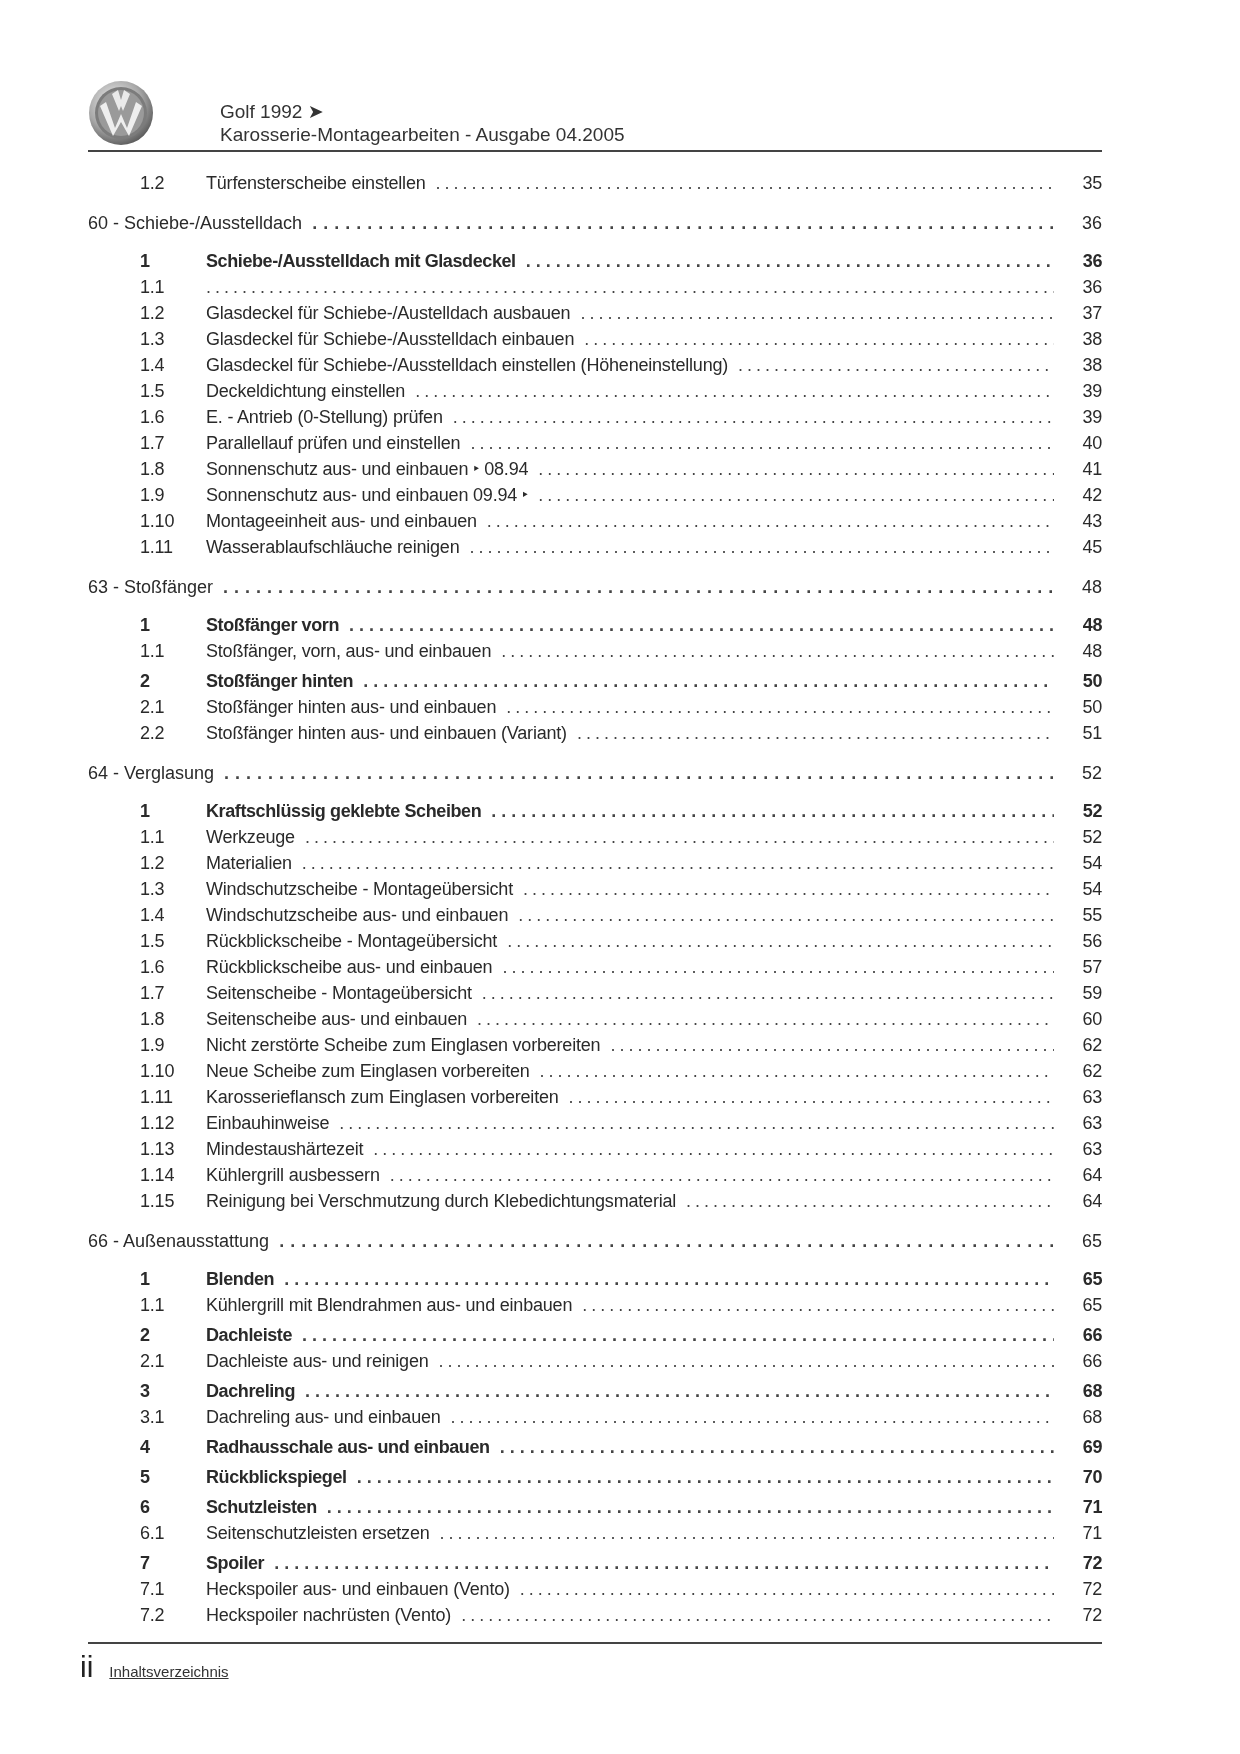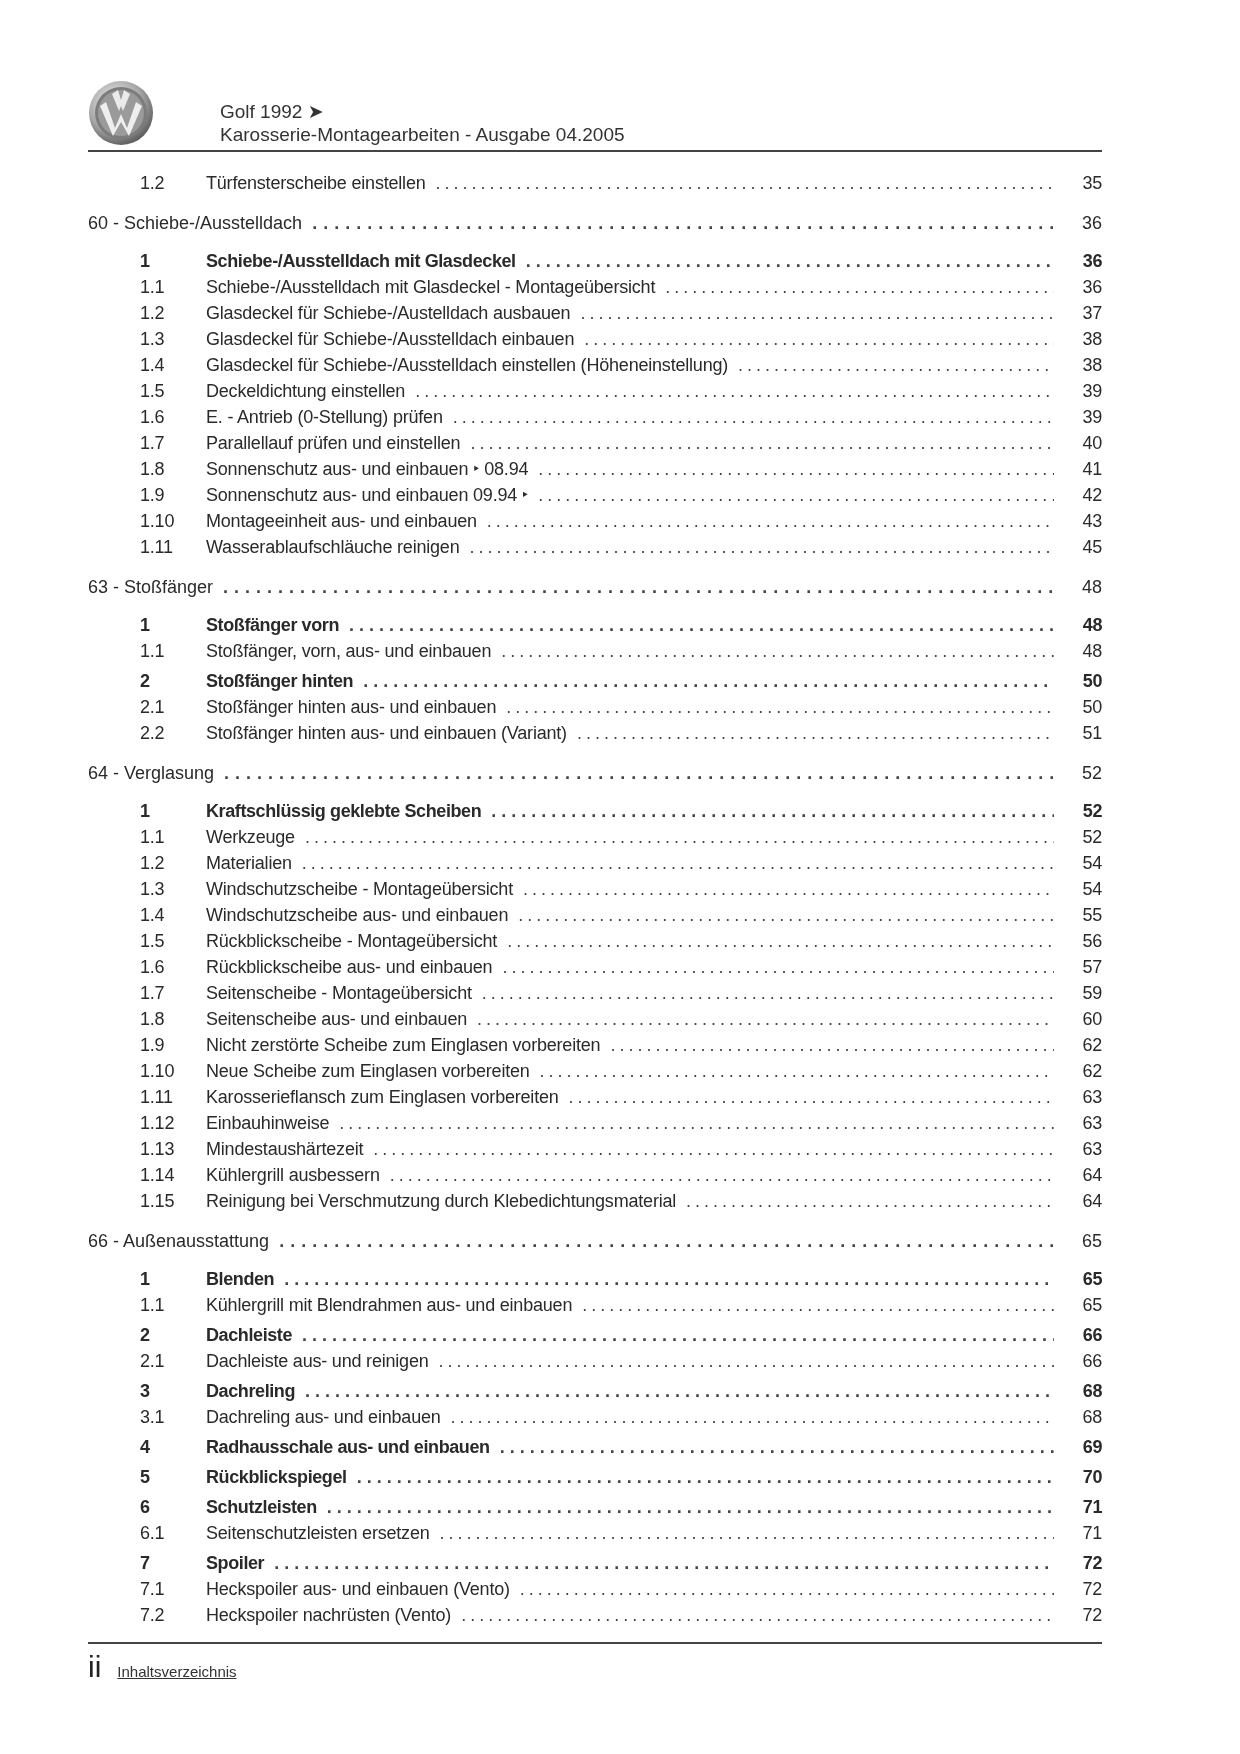--- a/index.html
+++ b/index.html
@@ -18,21 +18,21 @@
   .row.l1 { font-size: 18px; height: 42px; line-height: 42px; margin-top: 6px; }
   .row.l1 .dots { letter-spacing: 6px; font-weight: bold; }
   .row.l1 .page { width: 40px; }
   .row.l2 { font-size: 18px; height: 26px; line-height: 26px; margin-top: 4px; font-weight: bold; letter-spacing: -0.4px; }
   .row.l2 .dots { font-weight: bold; letter-spacing: 5px; }
   .row.l3 { font-size: 18px; height: 26px; line-height: 26px; letter-spacing: -0.2px; }
   .row.l2 .num, .row.l3 .num { width: 118px; padding-left: 52px; box-sizing: border-box; }
   .row.l2 .page, .row.l3 .page { width: 40px; text-align: right; }
   .row.first { margin-top: 0; }
   .footer-rule { position: absolute; left: 88px; top: 1642px; width: 1014px; height: 2px; background: #444; }
-  .footer { position: absolute; left: 88px; top: 1650px; display: flex; align-items: baseline; }
+  .footer { position: absolute; left: 80px; top: 1650px; display: flex; align-items: baseline; }
   .footer .pg { font-size: 30px; color: #222; }
   .footer .lbl { font-size: 15px; margin-left: 16px; color: #333; text-decoration: underline; }
 </style>
 </head>
 <body>
 
 <div class="header">
   <div class="logo">
     <svg width="66" height="90" viewBox="0 0 66 90">
       <defs>
@@ -69,21 +69,20 @@
       <span class="page">36</span>
     </div>
     <div class="row l2">
       <span class="num">1</span>
       <span class="title">Schiebe-/Ausstelldach mit Glasdeckel</span>
       <span class="dots">........................................................................................................................................................................................................</span>
       <span class="page">36</span>
     </div>
     <div class="row l3">
       <span class="num">1.1</span>
-      <span class="title">Schiebe-/Ausstelldach mit Glasdeckel - Montageübersicht</span>
       <span class="dots">........................................................................................................................................................................................................</span>
       <span class="page">36</span>
     </div>
     <div class="row l3">
       <span class="num">1.2</span>
       <span class="title">Glasdeckel für Schiebe-/Austelldach ausbauen</span>
       <span class="dots">........................................................................................................................................................................................................</span>
       <span class="page">37</span>
     </div>
     <div class="row l3">

